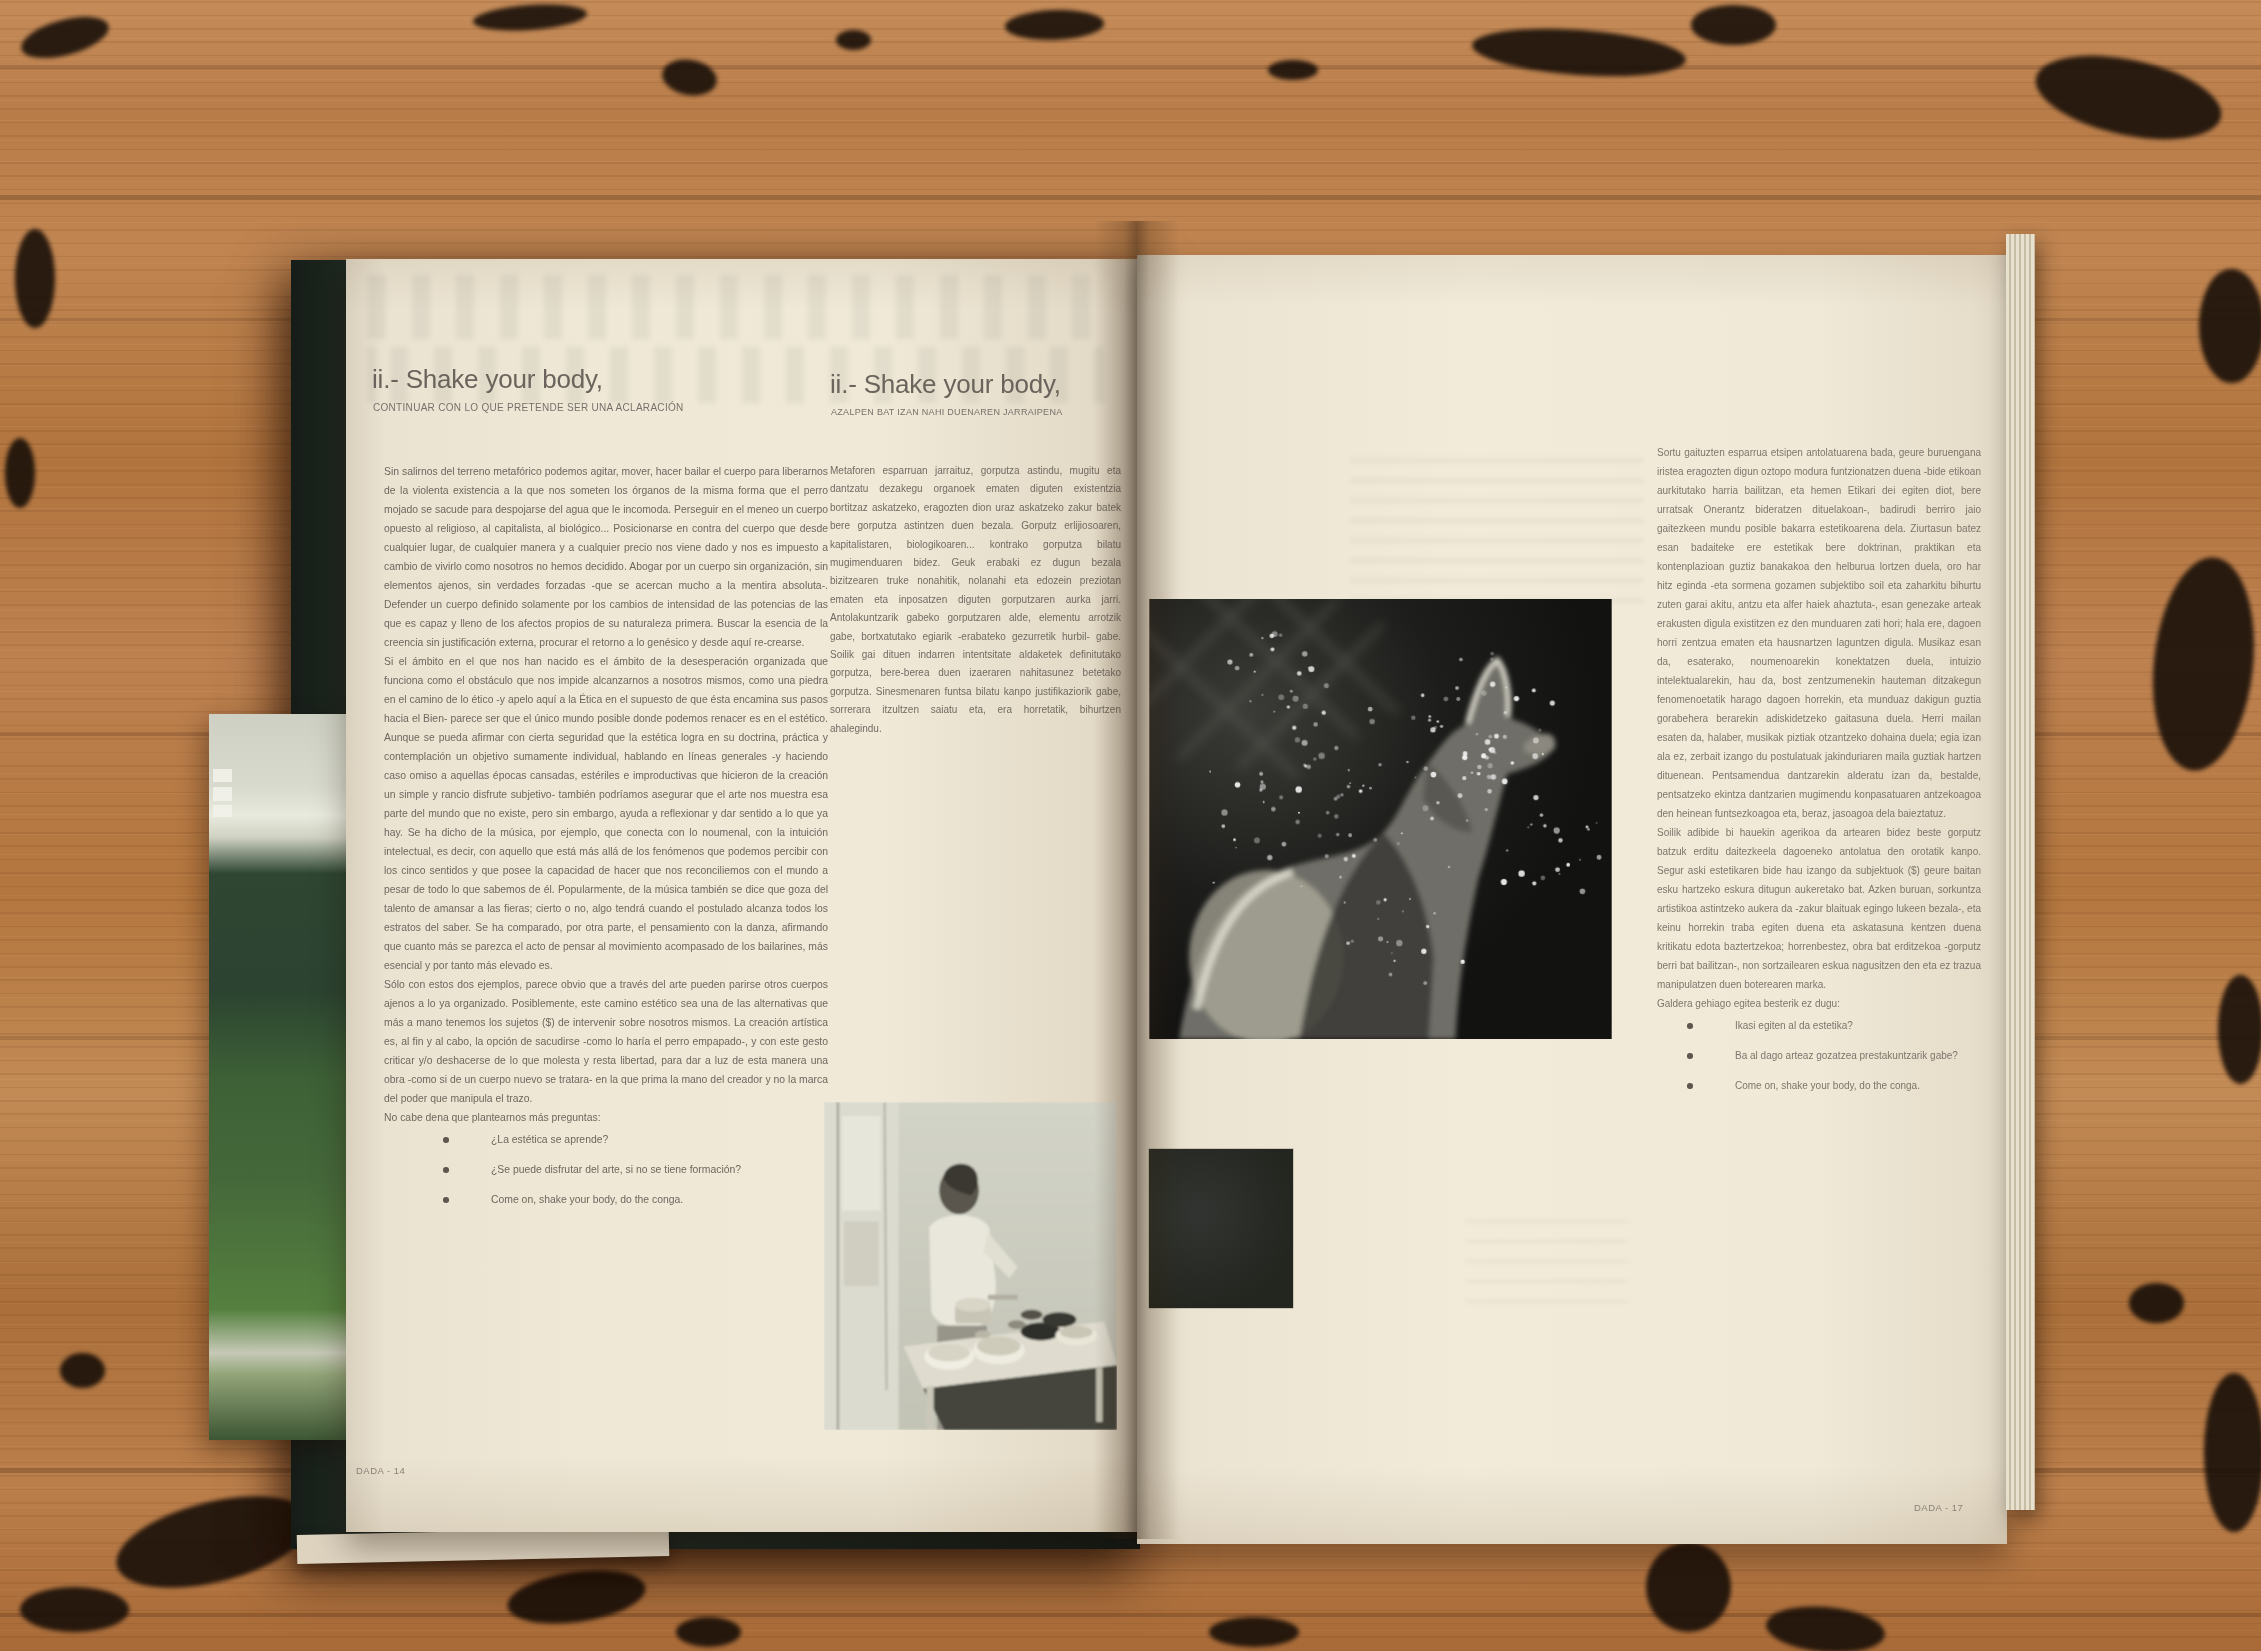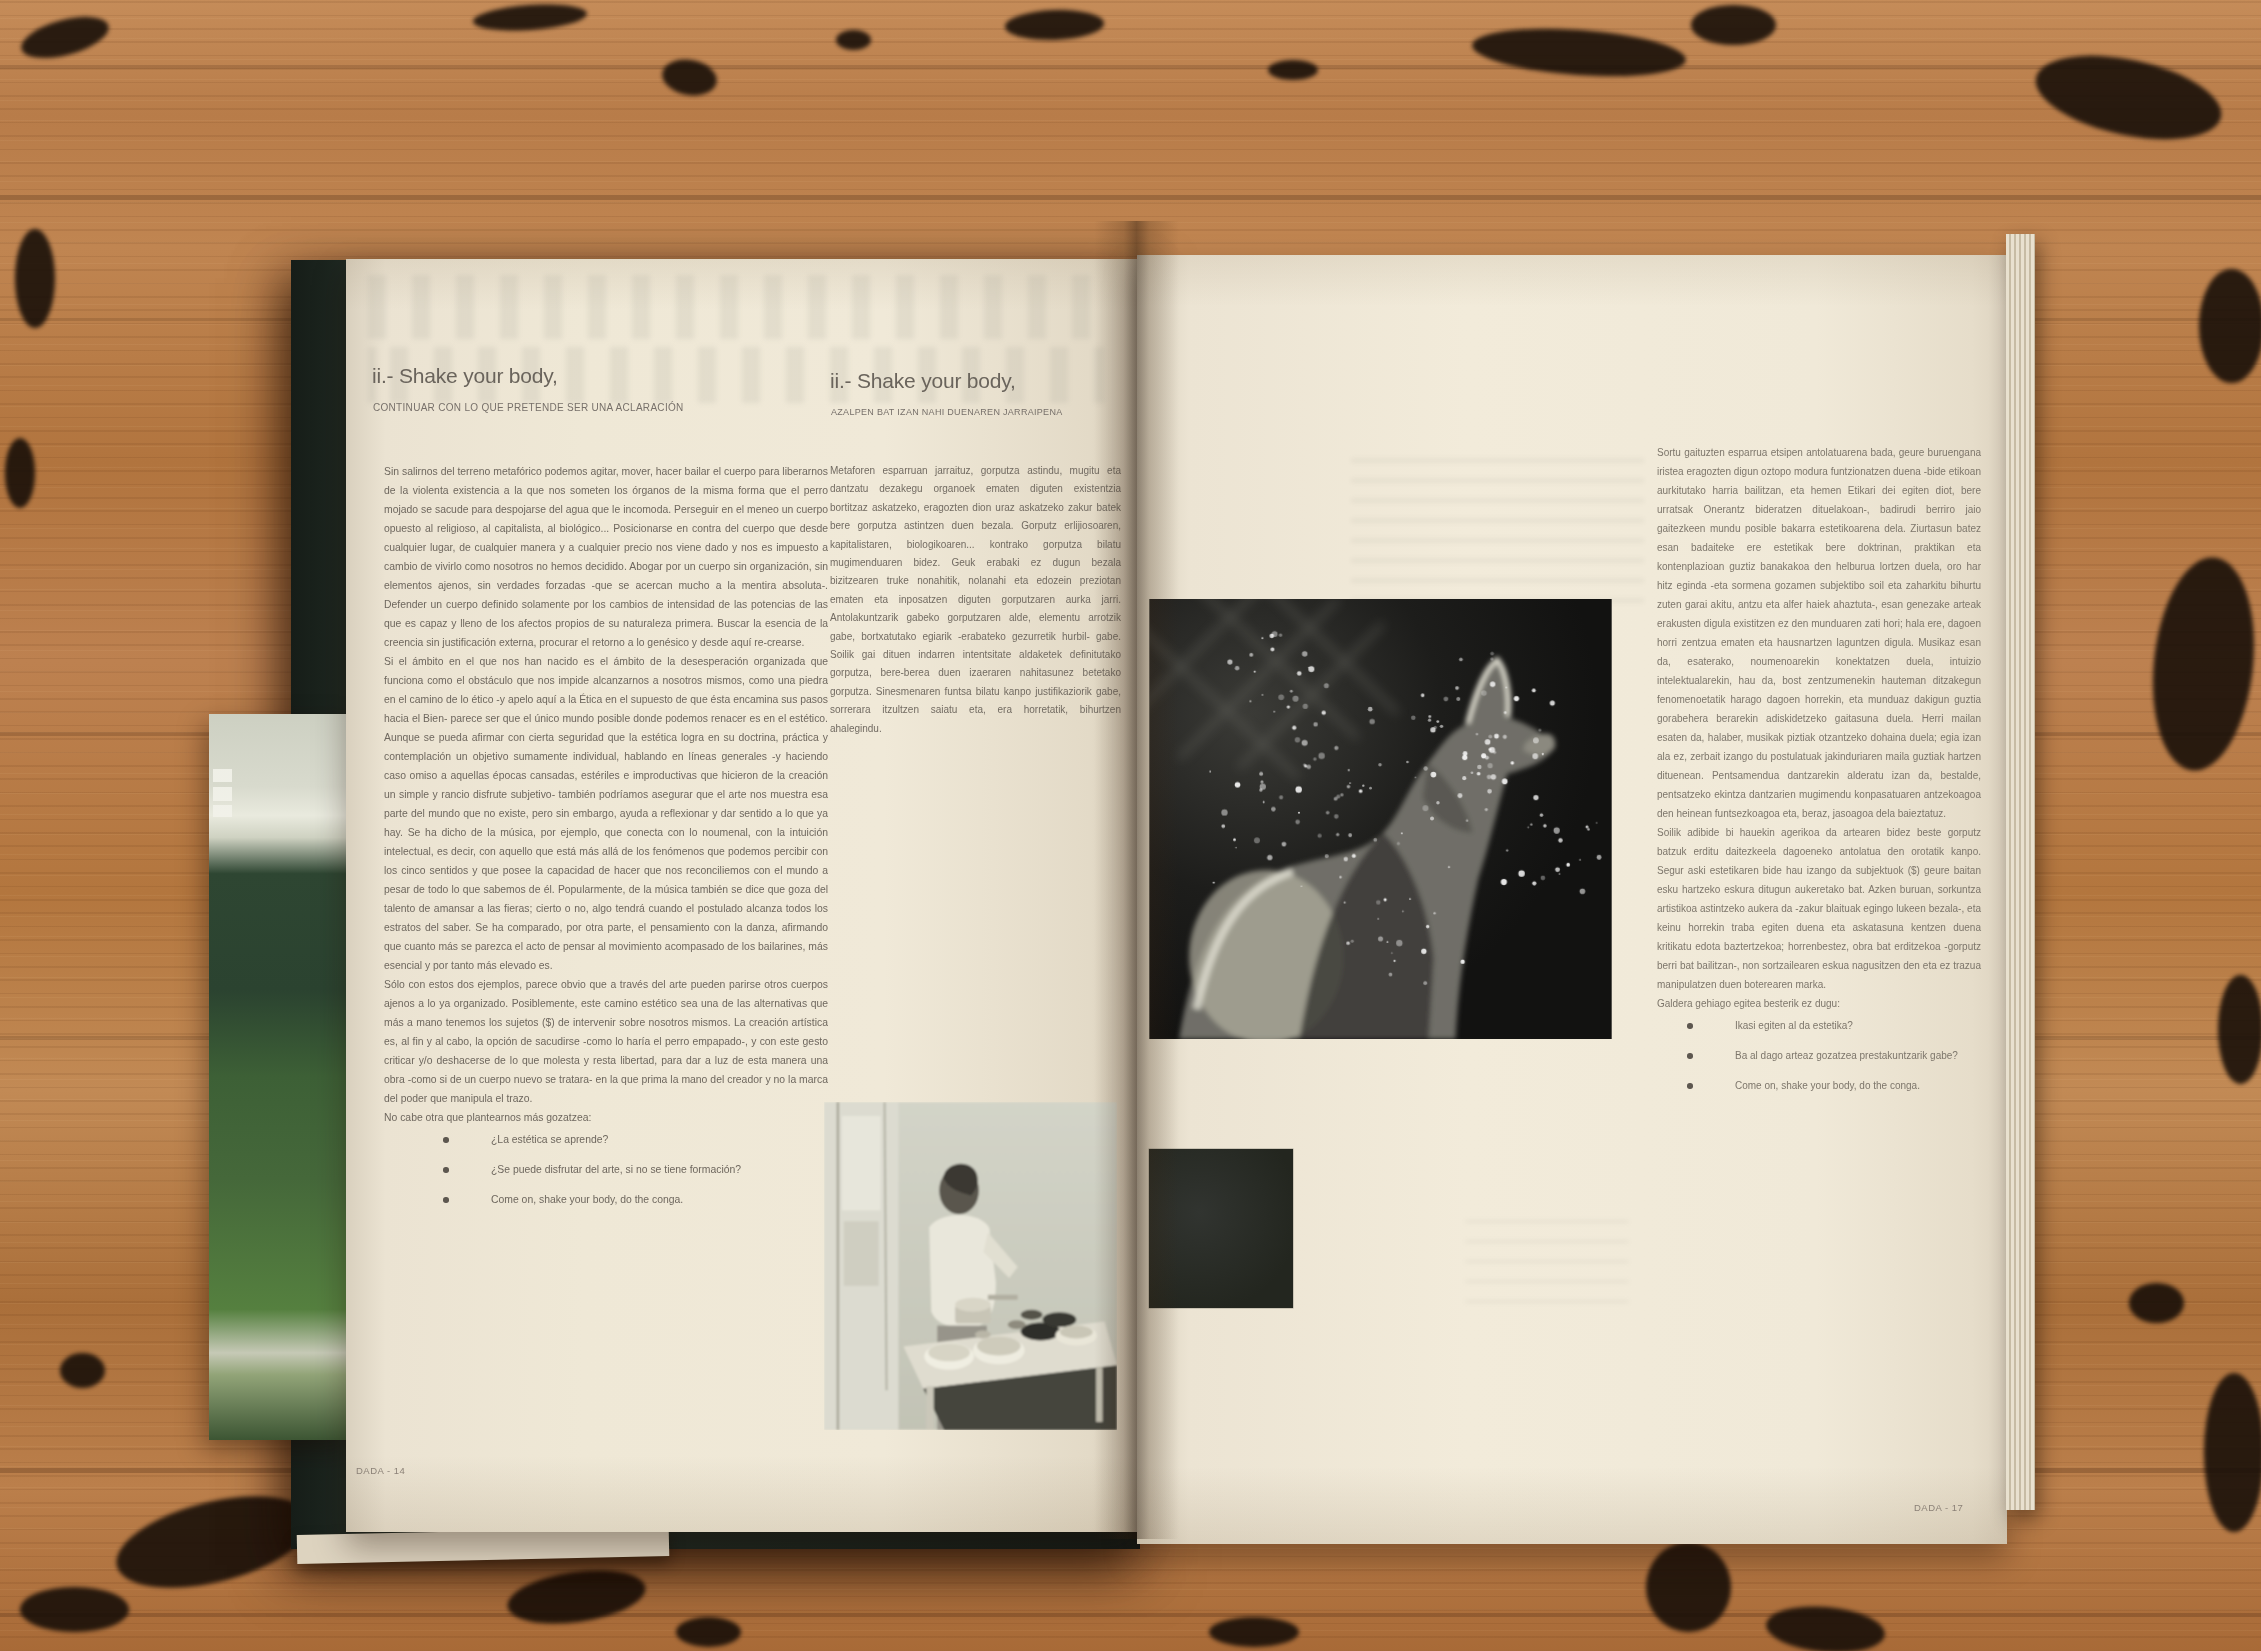--- a/index.html
+++ b/index.html
@@ -41,21 +41,21 @@
   .gutter{position:absolute;left:1094px;top:221px;width:85px;height:1318px;pointer-events:none;
     background:linear-gradient(90deg,rgba(60,38,18,0) 0,rgba(60,38,18,0.22) 35%,rgba(35,20,8,0.42) 50%,rgba(60,38,18,0.22) 65%,rgba(60,38,18,0) 100%);}
   .page-vignette{position:absolute;inset:0;pointer-events:none;
     background:linear-gradient(180deg,rgba(120,95,60,0.10) 0,rgba(0,0,0,0) 4%,rgba(0,0,0,0) 94%,rgba(120,95,60,0.14) 100%);}
   
   .ghost-bars{position:absolute;filter:blur(2.5px);opacity:.5;
     background:repeating-linear-gradient(90deg,rgba(150,150,138,0.30) 0 18px,rgba(0,0,0,0) 18px 44px);}
   .ghost-lines{position:absolute;filter:blur(2px);opacity:.5;
     background:repeating-linear-gradient(0deg,rgba(140,140,128,0.18) 0 5px,rgba(0,0,0,0) 5px 20px);}
   
-  .art-title{position:absolute;font-size:21px;color:#6a645c;letter-spacing:-0.2px;filter:blur(0.2px);}
+  .art-title{position:absolute;font-size:26px;color:#6a645c;letter-spacing:-0.2px;filter:blur(0.2px);}
   .art-subtitle{position:absolute;font-size:10px;color:#77706a;letter-spacing:0.3px;filter:blur(0.2px);}
   .body-col{position:absolute;text-align:justify;color:#6e675e;filter:blur(0.3px);}
   .body-col p{margin:0;}
   .col-es{font-size:10.4px;line-height:19px;}
   .col-eu-left{font-size:10px;line-height:18.4px;color:#726b62;}
   .col-eu-right{font-size:10px;line-height:19px;color:#7d766b;filter:blur(0.7px);}
   ul.qlist{list-style:none;margin:3px 0 0 59px;padding:0;}
   ul.qlist li{position:relative;padding-left:48px;text-align:left;margin-bottom:11px;}
   ul.qlist li::before{content:"";position:absolute;left:0;top:7px;width:5.5px;height:5.5px;border-radius:50%;background:#5d574f;}
   .folio{position:absolute;font-size:9.5px;color:#8b8177;letter-spacing:0.5px;filter:blur(0.4px);}
@@ -112,21 +112,21 @@
   <div class="ghost-bars" style="left:22.4px;top:16px;width:736px;height:64px;"></div>
   <div class="ghost-bars" style="left:22.4px;top:88px;width:736px;height:56px;background-position:22px 0;"></div>
 
   <div class="art-title" style="left:26px;top:105px;">ii.- Shake your body,</div>
   <div class="art-subtitle" style="left:27px;top:143px;">CONTINUAR CON LO QUE PRETENDE SER UNA ACLARACIÓN</div>
 
   <div class="body-col col-es" style="left:38px;top:203px;width:444px;">
     <p>Sin salirnos del terreno metafórico podemos agitar, mover, hacer bailar el cuerpo para liberarnos de la violenta existencia a la que nos someten los órganos de la misma forma que el perro mojado se sacude para despojarse del agua que le incomoda. Perseguir en el meneo un cuerpo opuesto al religioso, al capitalista, al biológico... Posicionarse en contra del cuerpo que desde cualquier lugar, de cualquier manera y a cualquier precio nos viene dado y nos es impuesto a cambio de vivirlo como nosotros no hemos decidido. Abogar por un cuerpo sin organización, sin elementos ajenos, sin verdades forzadas -que se acercan mucho a la mentira absoluta-. Defender un cuerpo definido solamente por los cambios de intensidad de las potencias de las que es capaz y lleno de los afectos propios de su naturaleza primera. Buscar la esencia de la creencia sin justificación externa, procurar el retorno a lo genésico y desde aquí re-crearse.</p>
     <p>Si el ámbito en el que nos han nacido es el ámbito de la desesperación organizada que funciona como el obstáculo que nos impide alcanzarnos a nosotros mismos, como una piedra en el camino de lo ético -y apelo aquí a la Ética en el supuesto de que ésta encamina sus pasos hacia el Bien- parece ser que el único mundo posible donde podemos renacer es en el estético. Aunque se pueda afirmar con cierta seguridad que la estética logra en su doctrina, práctica y contemplación un objetivo sumamente individual, hablando en líneas generales -y haciendo caso omiso a aquellas épocas cansadas, estériles e improductivas que hicieron de la creación un simple y rancio disfrute subjetivo- también podríamos asegurar que el arte nos muestra esa parte del mundo que no existe, pero sin embargo, ayuda a reflexionar y dar sentido a lo que ya hay. Se ha dicho de la música, por ejemplo, que conecta con lo noumenal, con la intuición intelectual, es decir, con aquello que está más allá de los fenómenos que podemos percibir con los cinco sentidos y que posee la capacidad de hacer que nos reconciliemos con el mundo a pesar de todo lo que sabemos de él. Popularmente, de la música también se dice que goza del talento de amansar a las fieras; cierto o no, algo tendrá cuando el postulado alcanza todos los estratos del saber. Se ha comparado, por otra parte, el pensamiento con la danza, afirmando que cuanto más se parezca el acto de pensar al movimiento acompasado de los bailarines, más esencial y por tanto más elevado es.</p>
     <p>Sólo con estos dos ejemplos, parece obvio que a través del arte pueden parirse otros cuerpos ajenos a lo ya organizado. Posiblemente, este camino estético sea una de las alternativas que más a mano tenemos los sujetos ($) de intervenir sobre nosotros mismos. La creación artística es, al fin y al cabo, la opción de sacudirse -como lo haría el perro empapado-, y con este gesto criticar y/o deshacerse de lo que molesta y resta libertad, para dar a luz de esta manera una obra -como si de un cuerpo nuevo se tratara- en la que prima la mano del creador y no la marca del poder que manipula el trazo.</p>
-    <p>No cabe otra que plantearnos más gozatzea:</p>
+    <p>No cabe dena que plantearnos más preguntas:</p>
     <ul class="qlist">
       <li>¿La estética se aprende?</li>
       <li>¿Se puede disfrutar del arte, si no se tiene formación?</li>
       <li>Come on, shake your body, do the conga.</li>
     </ul>
   </div>
 
   <div class="art-title" style="left:484px;top:110px;">ii.- Shake your body,</div>
   <div class="art-subtitle" style="left:485px;top:148px;font-size:9px;">AZALPEN BAT IZAN NAHI DUENAREN JARRAIPENA</div>
 

